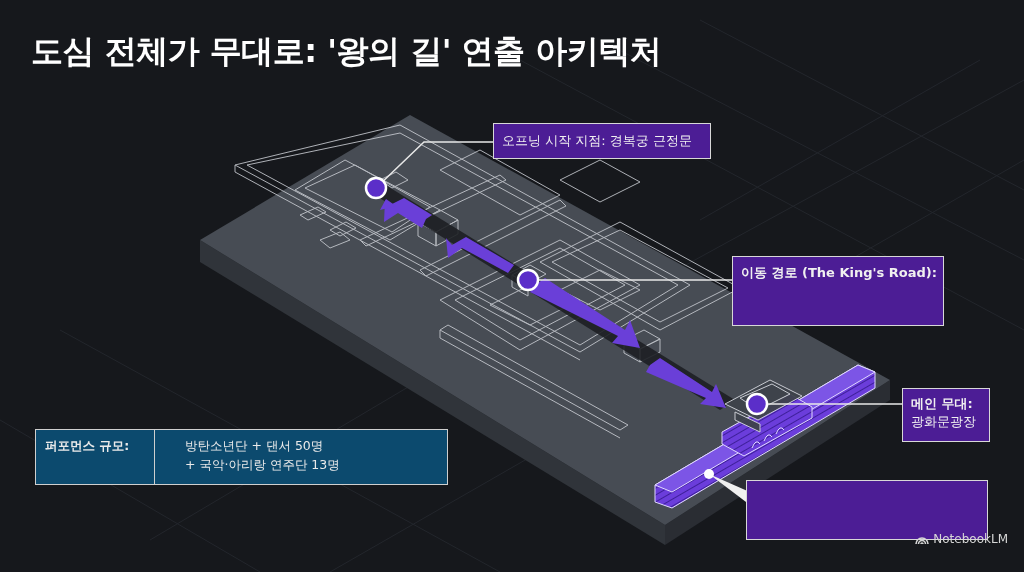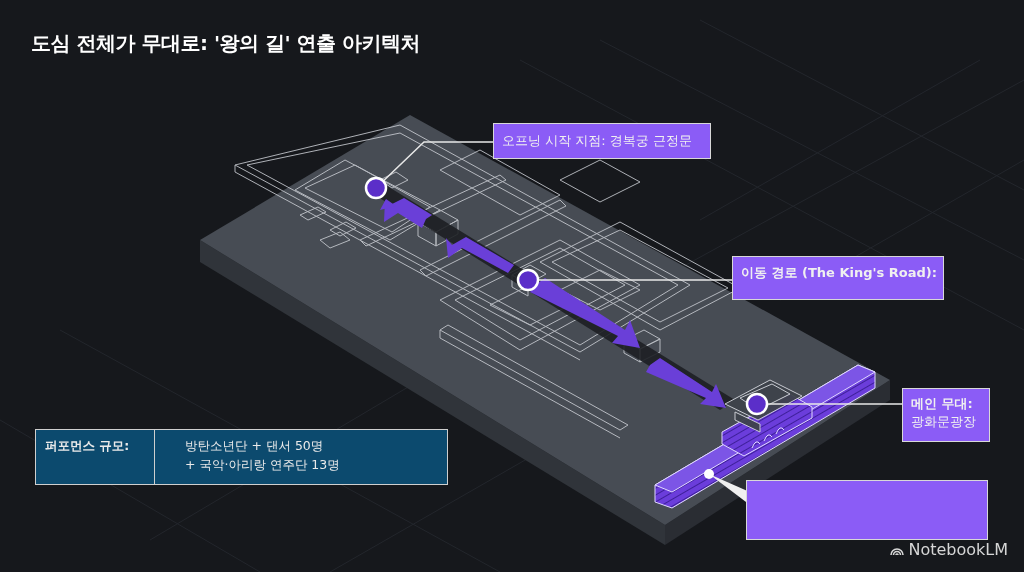--- a/index.html
+++ b/index.html
@@ -6,33 +6,33 @@
     body {
       width: 1024px; height: 572px; overflow: hidden;
       background: #16181c;
       font-family: "DejaVu Sans", "Liberation Sans", sans-serif;
       color: #f2f2f2;
       position: relative;
     }
     .bg-grid { position: absolute; left: 0; top: 0; width: 1024px; height: 572px; }
     .title {
       position: absolute; left: 31px; top: 30px;
-      font-size: 20px; font-weight: bold; letter-spacing: -0.5px;
+      font-size: 32px; font-weight: bold; letter-spacing: -0.5px;
       color: #ffffff; margin: 0;
     }
     .scene { position: absolute; left: 0; top: 0; width: 1024px; height: 572px; }
     .callout {
-      position: absolute; background: #8b5cf6;
+      position: absolute; background: #4c1d95;
       border: 1.5px solid #d8d8d8;
       color: #f0f0f0; font-size: 13px; line-height: 18px;
       padding: 5px 8px; box-sizing: border-box; white-space: nowrap;
     }
     .callout .line { display: block; }
     #callout-opening { left: 493px; top: 123px; width: 218px; height: 36px; padding-top: 8px; }
-    #callout-route { left: 732px; top: 256px; width: 212px; height: 44px; padding-top: 7px; }
+    #callout-route { left: 732px; top: 256px; width: 212px; height: 70px; padding-top: 7px; }
     #callout-stage { left: 902px; top: 380px; width: 88px; height: 54px; padding-top: 6px; margin-top: 8px; }
     #callout-facade { left: 746px; top: 480px; width: 242px; height: 60px; padding-top: 7px; }
     #callout-facade .line:first-child { font-weight: bold; font-size: 13.5px; }
     #callout-route .line:first-child,
     #callout-stage .line:first-child { font-weight: bold; }
 
     .info-table {
       position: absolute; left: 35px; top: 429px; width: 413px;
       border-collapse: collapse; background: #0c4a6e;
       font-size: 12.5px; color: #eaeaea;
@@ -40,22 +40,22 @@
     .info-table td {
       border: 1.5px solid #cfcfcf; vertical-align: top;
       padding: 6px 9px; line-height: 19px;
     }
     .info-table td.label { width: 100px; font-weight: bold; }
     .info-table tr.r1 td { height: 42px; }
     .info-table tr.r2 td { height: 45px; }
     .info-table .line { display: block; margin-left: 21px; }
 
     .brand {
-      position: absolute; right: 16px; bottom: 13px;
-      font-size: 16px; color: #d6d6d6; display: flex; align-items: center; gap: 4px;
+      position: absolute; right: 16px; bottom: 26px;
+      font-size: 12px; color: #d6d6d6; display: flex; align-items: center; gap: 4px;
     }
   </style>
 </head>
 <body>
 
 <svg class="bg-grid" viewBox="0 0 1024 572">
   <g stroke="#23262c" stroke-width="1" fill="none">
     <line x1="520" y1="60" x2="1024" y2="330"></line>
     <line x1="600" y1="40" x2="1024" y2="260"></line>
     <line x1="700" y1="20" x2="1024" y2="190"></line>

